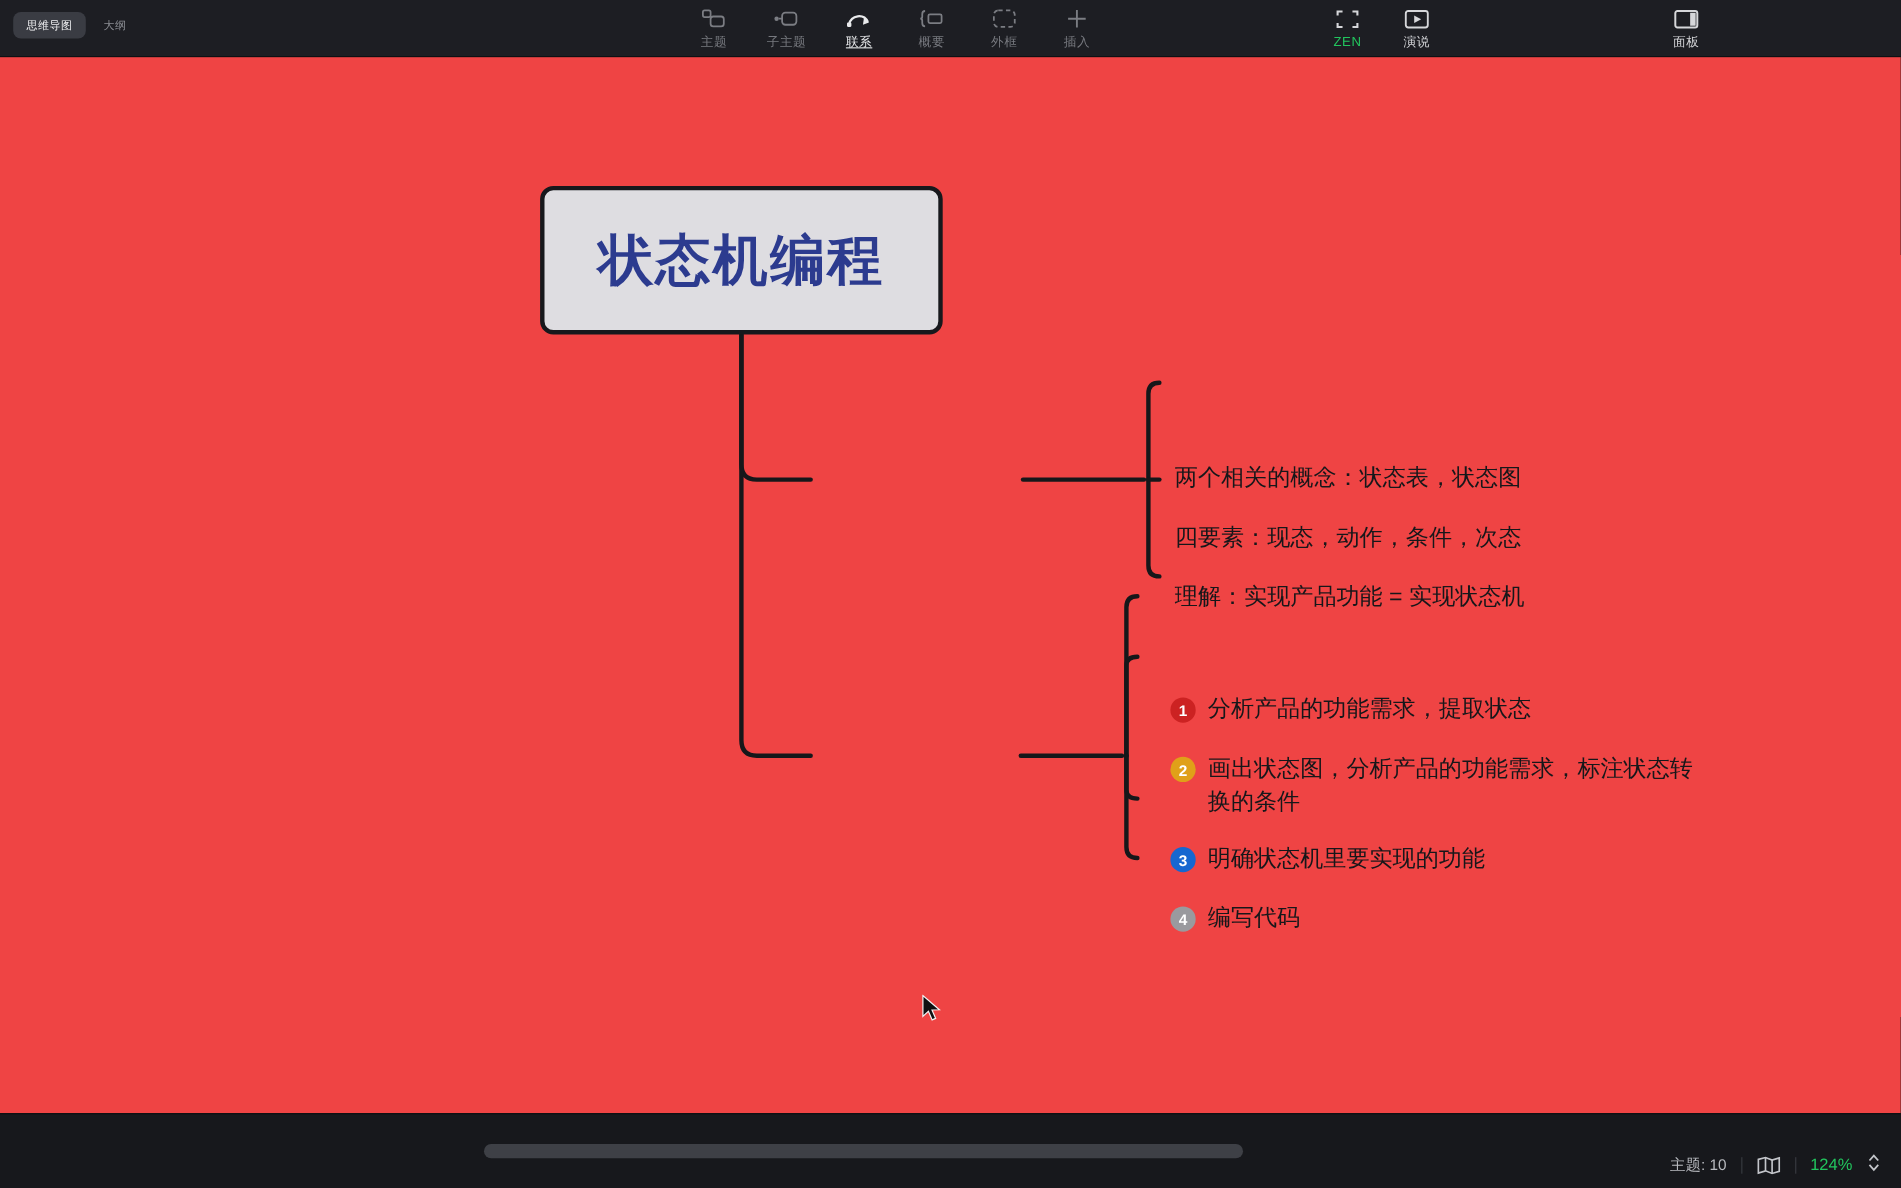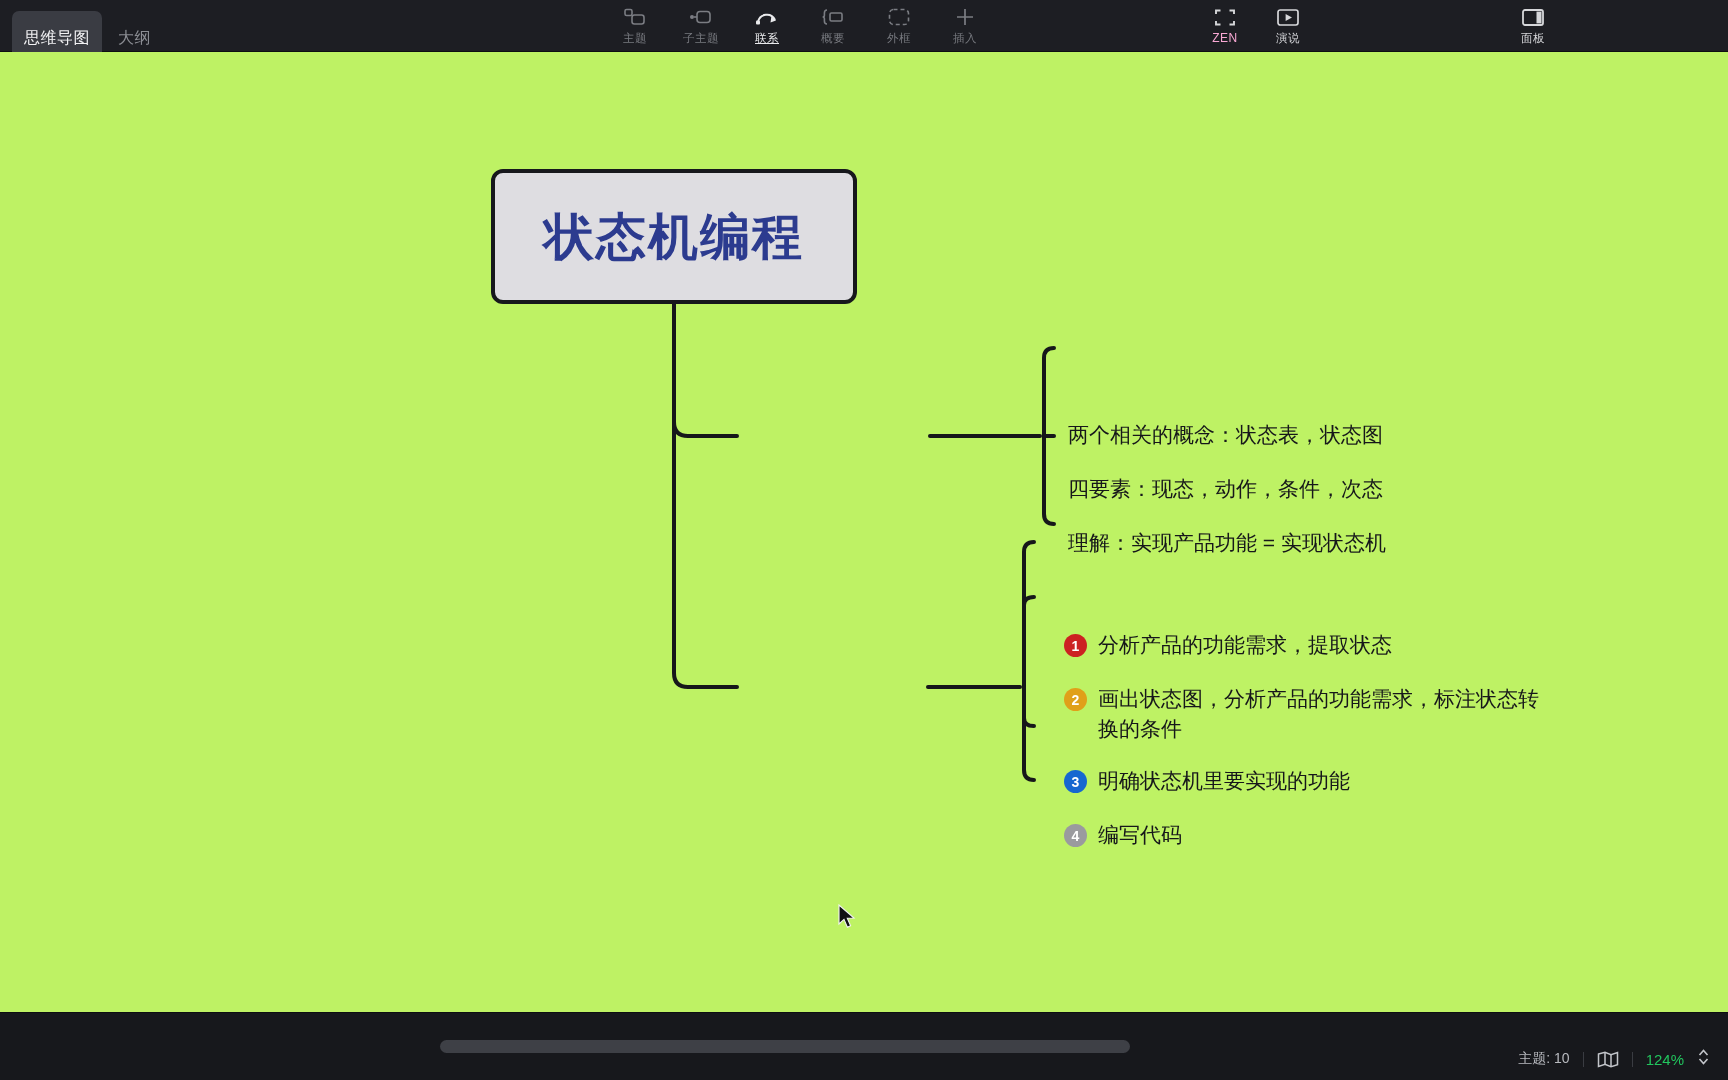--- a/index.html
+++ b/index.html
@@ -15,56 +15,56 @@
   .topbar {
     position:absolute; left:0; top:0; width:1728px; height:52px;
     background:#1d1e23;
     border-bottom:1px solid #0e0f12;
   }
   .mode-tabs {
     position:absolute; left:12px; top:11px;
     display:flex; align-items:center; gap:4px;
   }
   .mode-tab {
-    font-size:16px; color:#8b8d93;
-    padding:17px 12px; border-radius:7px;
+    font-size:10px; color:#8b8d93;
+    padding:5px 12px; border-radius:7px;
     letter-spacing:.5px; cursor:pointer;
   }
   .mode-tab.active { background:#3a3c43; color:#f2f2f4; }
 
   .tool-group {
     position:absolute; top:4px;
     display:flex; align-items:flex-start;
   }
-  .tool-group.center { left:602px;text-align:right; }
+  .tool-group.center { left:616px;text-align:right; }
   .tool-group.right  { left:1195px; }
   .tool-group.far    { left:1500px; }
 
   .tool {
     width:66px; display:flex; flex-direction:column;
     align-items:center; gap:4px; cursor:pointer; padding-top:3px;
   }
   .tool .ico { height:20px; display:flex; align-items:center; justify-content:center; }
   .tool .lbl { font-size:11.5px; color:#77797f; letter-spacing:.5px; white-space:nowrap; }
   .tool.on .lbl { color:#e9eaec;text-decoration:underline; }
   .tool.on .ico svg { stroke:#e9eaec; }
   .tool .ico svg { stroke:#7b7d83; fill:none; stroke-width:1.6; }
   .tool.zen { width:60px; }
-  .tool.zen .lbl { font-size:12px; color:#f9a8d4; }
+  .tool.zen .lbl { font-size:12px; color:#22c55e; }
   .tool.zen .ico svg { stroke:#d6d7da; }
   .tool.speak .lbl { color:#d6d7da; }
   .tool.speak .ico svg { stroke:#d6d7da; }
   .tool.panel .lbl { color:#d6d7da; }
   .tool.panel .ico svg { stroke:#d6d7da; }
 
   
   .canvas {
     position:absolute; left:0; top:52px;
     width:1728px; height:960px;
-    background:#bef264;
+    background:#ef4444;
     overflow:hidden;
   }
   .svg-layer { position:absolute; left:0; top:0; width:1728px; height:960px; }
 
   
   .root-node {
     position:absolute; left:491px; top:117px;
     width:366px; height:135px;
     background:#dedde1;
     border:4px solid #17181c;

